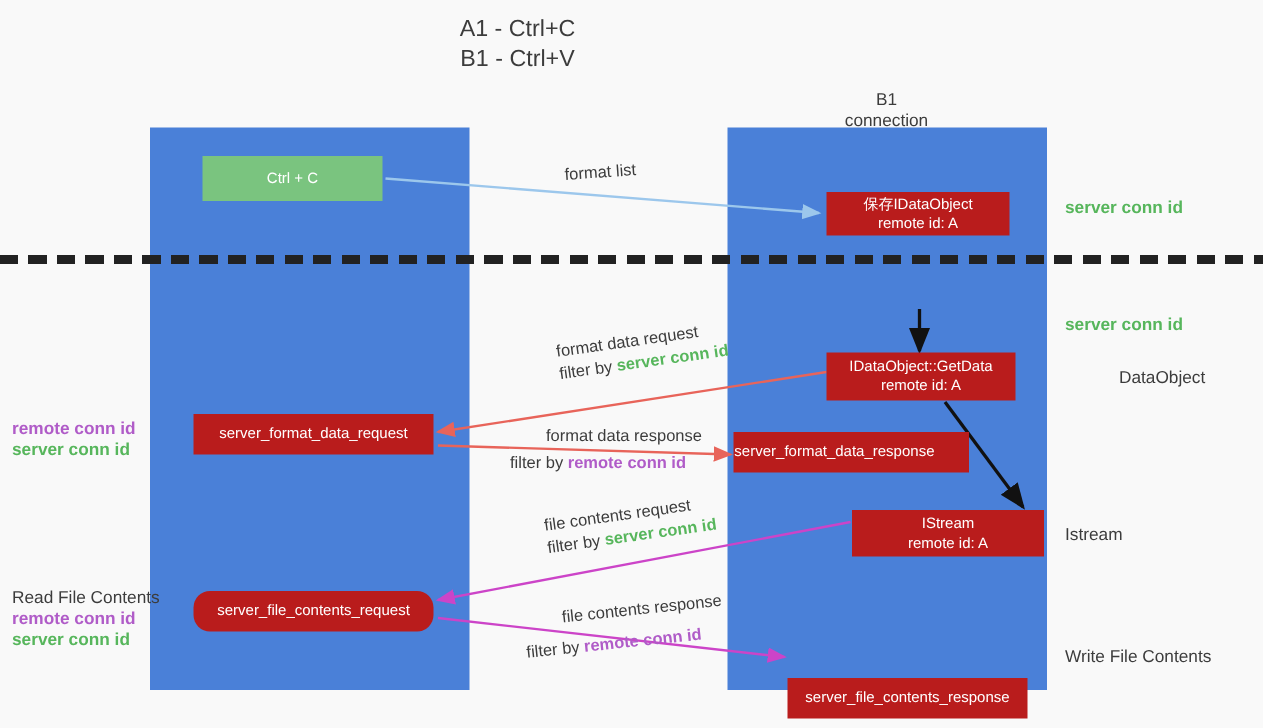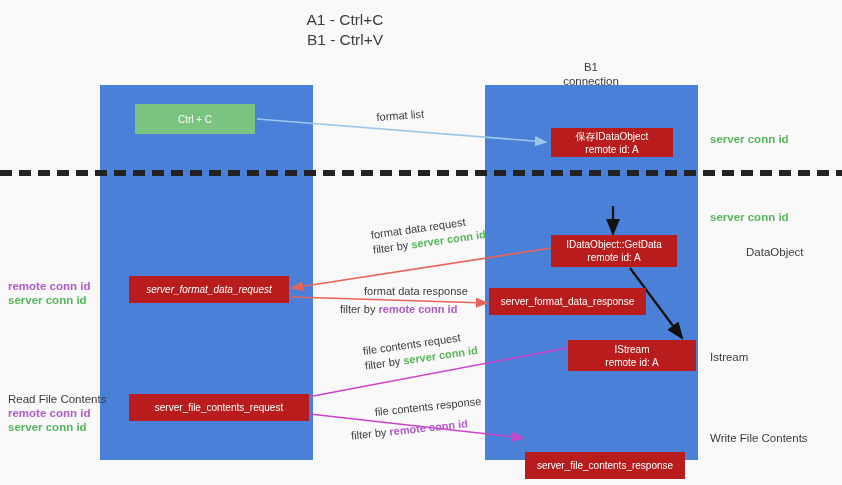--- a/index.html
+++ b/index.html
@@ -131,34 +131,34 @@
     <span class="two-line">保存IDataObject</span>
     <span class="two-line">remote id: A</span>
   </div>
 
 
   <div class="node orange" style="left:551px;top:235px;width:126px;height:32px;flex-direction:column;">
     <span class="two-line">IDataObject::GetData</span>
     <span class="two-line">remote id: A</span>
   </div>
 
-  <div class="node orange" style="left:129px;top:276px;width:160px;height:27px;font-style:italic;">
+  <div class="node orange" style="left:129px;top:276px;width:160px;height:27px;">
     <span>server_format_data_request</span>
   </div>
 
-  <div class="node orange" style="left:489px;top:288px;width:157px;height:27px;">
+  <div class="node orange" style="left:489px;top:288px;width:157px;height:27px;justify-content:flex-end;">
     <span>server_format_data_response</span>
   </div>
 
   <div class="node orange" style="left:568px;top:340px;width:128px;height:31px;flex-direction:column;">
     <span class="two-line">IStream</span>
     <span class="two-line">remote id: A</span>
   </div>
 
-  <div class="node orange" style="left:129px;top:394px;width:180px;height:27px;">
+  <div class="node orange" style="left:129px;top:394px;width:160px;height:27px;border-radius:11px;">
     <span>server_file_contents_request</span>
   </div>
 
   <div class="node orange" style="left:525px;top:424px;width:160px;height:27px;margin-top:28px;">
     <span>server_file_contents_response</span>
   </div>
 
   <div class="edge-label" style="left:376px;top:110px;transform:rotate(-4deg);">
     <span>format list</span>
   </div>

